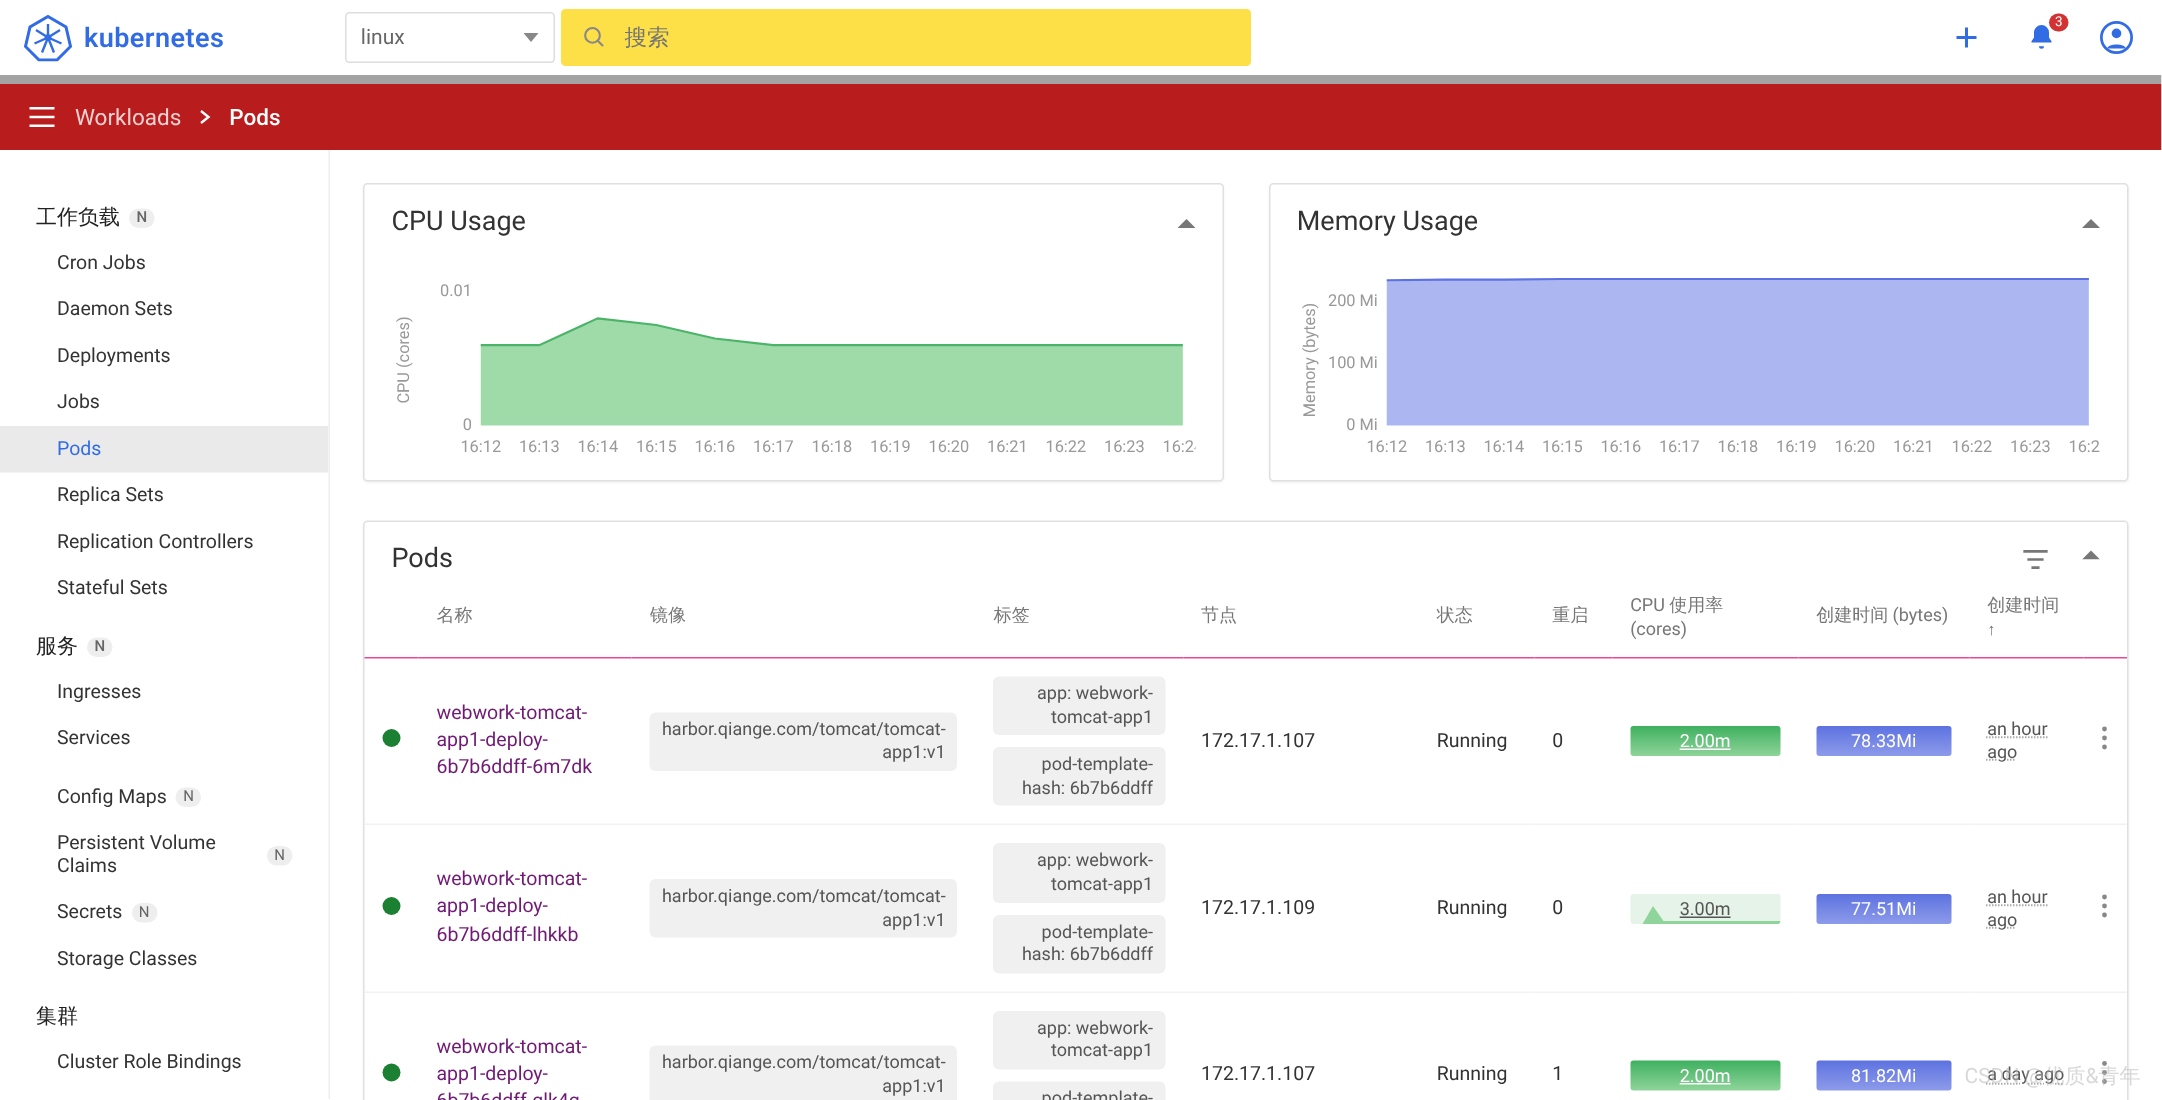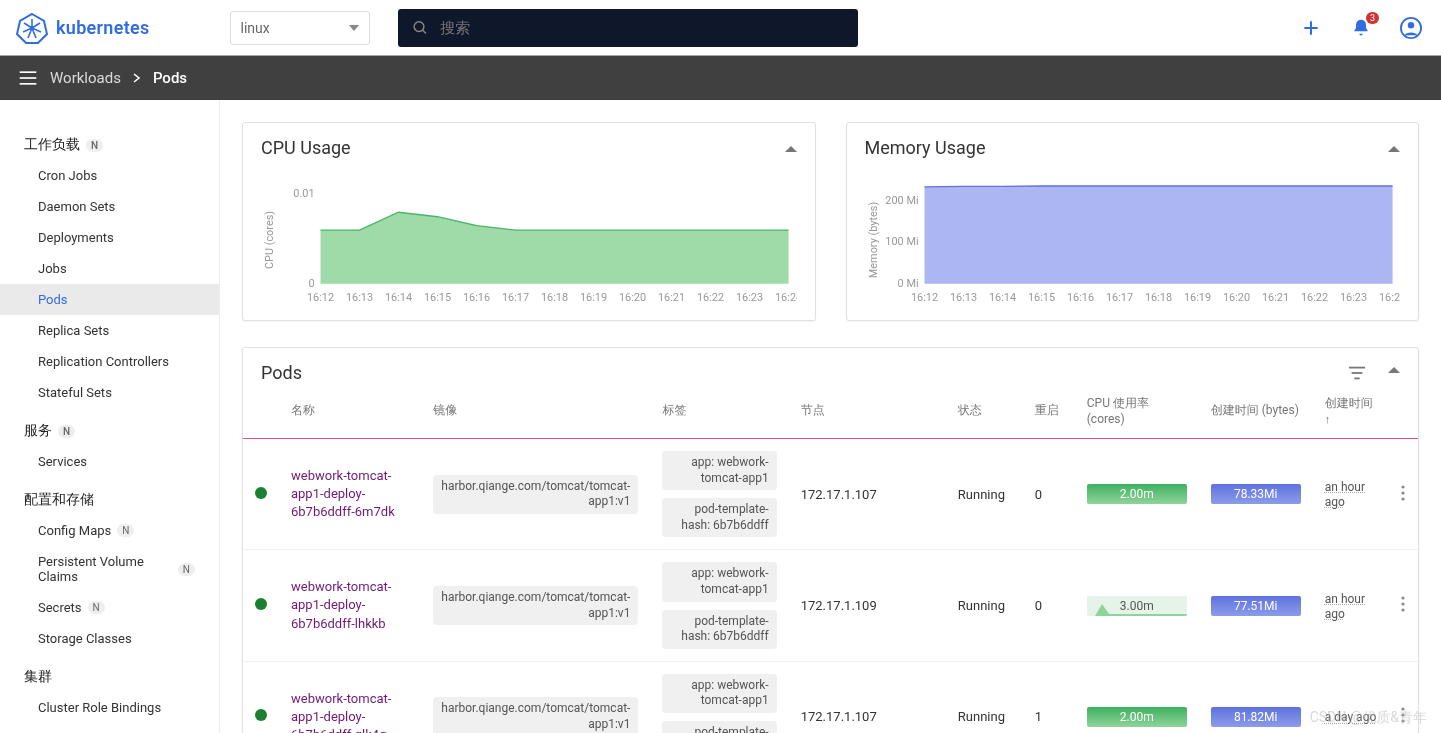--- a/index.html
+++ b/index.html
@@ -1,28 +1,28 @@
 <!DOCTYPE html>
 <html><head>
 <meta charset="utf-8">
 <style>
 * { margin: 0; padding: 0; box-sizing: border-box; font-family: Roboto, "Helvetica Neue", Arial, sans-serif; }
 body { width: 1441px; height: 733px; background: #fff; overflow: hidden; font-size: 13px; color: #333; }
-.topbar { height: 56px; display: flex; align-items: center; padding: 0 16px; border-bottom: 1px solid #a3a3a3; background: #fff; }
+.topbar { height: 56px; display: flex; align-items: center; padding: 0 16px; border-bottom: 6px solid #a3a3a3; background: #fff; }
 .logo { display: flex; align-items: center; cursor: pointer; }
 .logo-icon { width: 32px; height: 32px; margin-right: 8px; }
 .logo-text { font-size: 18px; font-weight: 600; color: #326ce5; letter-spacing: 0.3px; }
 .ns-select { margin-left: 80px; width: 140px; height: 34px; border: 1px solid #ddd; border-radius: 3px; display: flex; align-items: center; padding: 0 10px; justify-content: space-between; cursor: pointer; }
 .ns-select span { color: #666; font-size: 14px; }
-.search-box { margin-left: 28px; width: 460px; height: 38px; background: #0f172a; border-radius: 3px; display: flex; align-items: center; padding: 0 14px; }
+.search-box { margin-left: 4px; width: 460px; height: 38px; background: #fde047; border-radius: 3px; display: flex; align-items: center; padding: 0 14px; }
 .search-box input { border: none; background: transparent; outline: none; font-size: 15px; color: #666; margin-left: 12px; width: 100%; }
 .top-right { margin-left: auto; display: flex; align-items: center; gap: 22px; }
 .icon-btn { cursor: pointer; color: #666; display: flex; align-items: center; justify-content: center; width: 28px; height: 28px; position: relative; }
 .badge { position: absolute; top: -2px; right: -4px; background: #d23232; color: #fff; font-size: 9px; border-radius: 8px; padding: 1px 4px; min-width: 12px; text-align: center; }
-.subheader { height: 44px; background: #404040; display: flex; align-items: center; padding: 16px 18px; color: #fff; }
+.subheader { height: 44px; background: #b91c1c; display: flex; align-items: center; padding: 16px 18px; color: #fff; }
 .crumb { display: flex; align-items: center; gap: 12px; font-size: 15px; }
 .crumb .dim { opacity: 0.8; }
 .crumb .bold { font-weight: 500; }
 .main { display: flex; height: calc(733px - 56px - 44px); }
 .sidebar { width: 220px; padding: 22px 0 0 0; border-right: 1px solid #eee; overflow-y: auto; }
 .side-head { padding: 6px 24px; font-size: 14px; color: #222; font-weight: 500; display: flex; align-items: center; }
 .side-head .chip { background: #eee; color: #666; font-size: 10px; border-radius: 8px; padding: 1px 5px; margin-left: 6px; }
 .side-item { padding: 8px 24px 8px 38px; font-size: 13px; color: #333; cursor: pointer; display: flex; align-items: center; }
 .side-item.active { background: #eaeaea; color: #326ce5; }
 .side-item .chip { background: #eee; color: #666; font-size: 10px; border-radius: 8px; padding: 1px 5px; margin-left: 6px; }
@@ -41,21 +41,21 @@
 .podcard-title { font-size: 18px; }
 .podcard-actions { display: flex; gap: 22px; }
 table.pods { width: 100%; border-collapse: collapse; }
 table.pods th { text-align: left; font-size: 12px; font-weight: 400; color: #777; padding: 10px 12px 12px; border-bottom: 1px solid #ec4899; }
 table.pods td { padding: 10px 12px; border-bottom: 1px solid #f2f2f2; vertical-align: middle; font-size: 13px; }
 .status-dot { width: 12px; height: 12px; border-radius: 50%; background: #1b8031; display: inline-block; }
 .pod-name { color: #701a75; cursor: pointer; line-height: 1.4; }
 .img-chip, .lbl-chip { background: #f0f0f0; border-radius: 4px; padding: 4px 8px; font-size: 12px; color: #555; display: inline-block; margin: 2px 0; line-height: 1.3; text-align: right; }
 .lbl-col { display: flex; flex-direction: column; gap: 4px; }
 .usage-box { padding: 3px 0; text-align: center; font-size: 12px; border-radius: 2px; position: relative; overflow: hidden; }
-.usage-cpu { background: linear-gradient(to bottom, #3eb05f, #8fd49a); color: #fff; width: 100px; }
+.usage-cpu { background: linear-gradient(to bottom, #3eb05f, #8fd49a); color: #fff; width: 100px; text-decoration: underline; }
 .usage-mem { background: linear-gradient(to bottom, #5d72e0, #8d9bea); color: #fff; width: 90px; }
 .usage-cpu.spark { background: #e6f3e8; color: #555; }
 .sparkpoly { position: absolute; left: 0; bottom: 0; width: 100%; height: 100%; }
 .time-ago { text-decoration: underline dotted #aaa; color: #555; font-size: 12px; cursor: default; }
 .kebab { cursor: pointer; color: #888; }
 .th-sort::after { content: " ↑"; font-size: 11px; }
 .watermark { position: fixed; bottom: 6px; right: 14px; color: #b8b8b8; font-size: 14px; opacity: 0.55; }
 </style>
 </head>
 <body>
@@ -136,24 +136,24 @@
         <div class="side-item">Daemon Sets</div>
         <div class="side-item">Deployments</div>
         <div class="side-item">Jobs</div>
         <div class="side-item active">Pods</div>
         <div class="side-item">Replica Sets</div>
         <div class="side-item">Replication Controllers</div>
         <div class="side-item">Stateful Sets</div>
       </div>
       <div class="side-group">
         <div class="side-head">服务<span class="chip">N</span></div>
+        <div class="side-item">Ingresses</div>
         <div class="side-item">Services</div>
       </div>
       <div class="side-group">
-        <div class="side-head">配置和存储</div>
         <div class="side-item">Config Maps<span class="chip">N</span></div>
         <div class="side-item">Persistent Volume Claims<span class="chip">N</span></div>
         <div class="side-item">Secrets<span class="chip">N</span></div>
         <div class="side-item">Storage Classes</div>
       </div>
       <div class="side-group">
         <div class="side-head">集群</div>
         <div class="side-item">Cluster Role Bindings</div>
       </div>
     </div>

